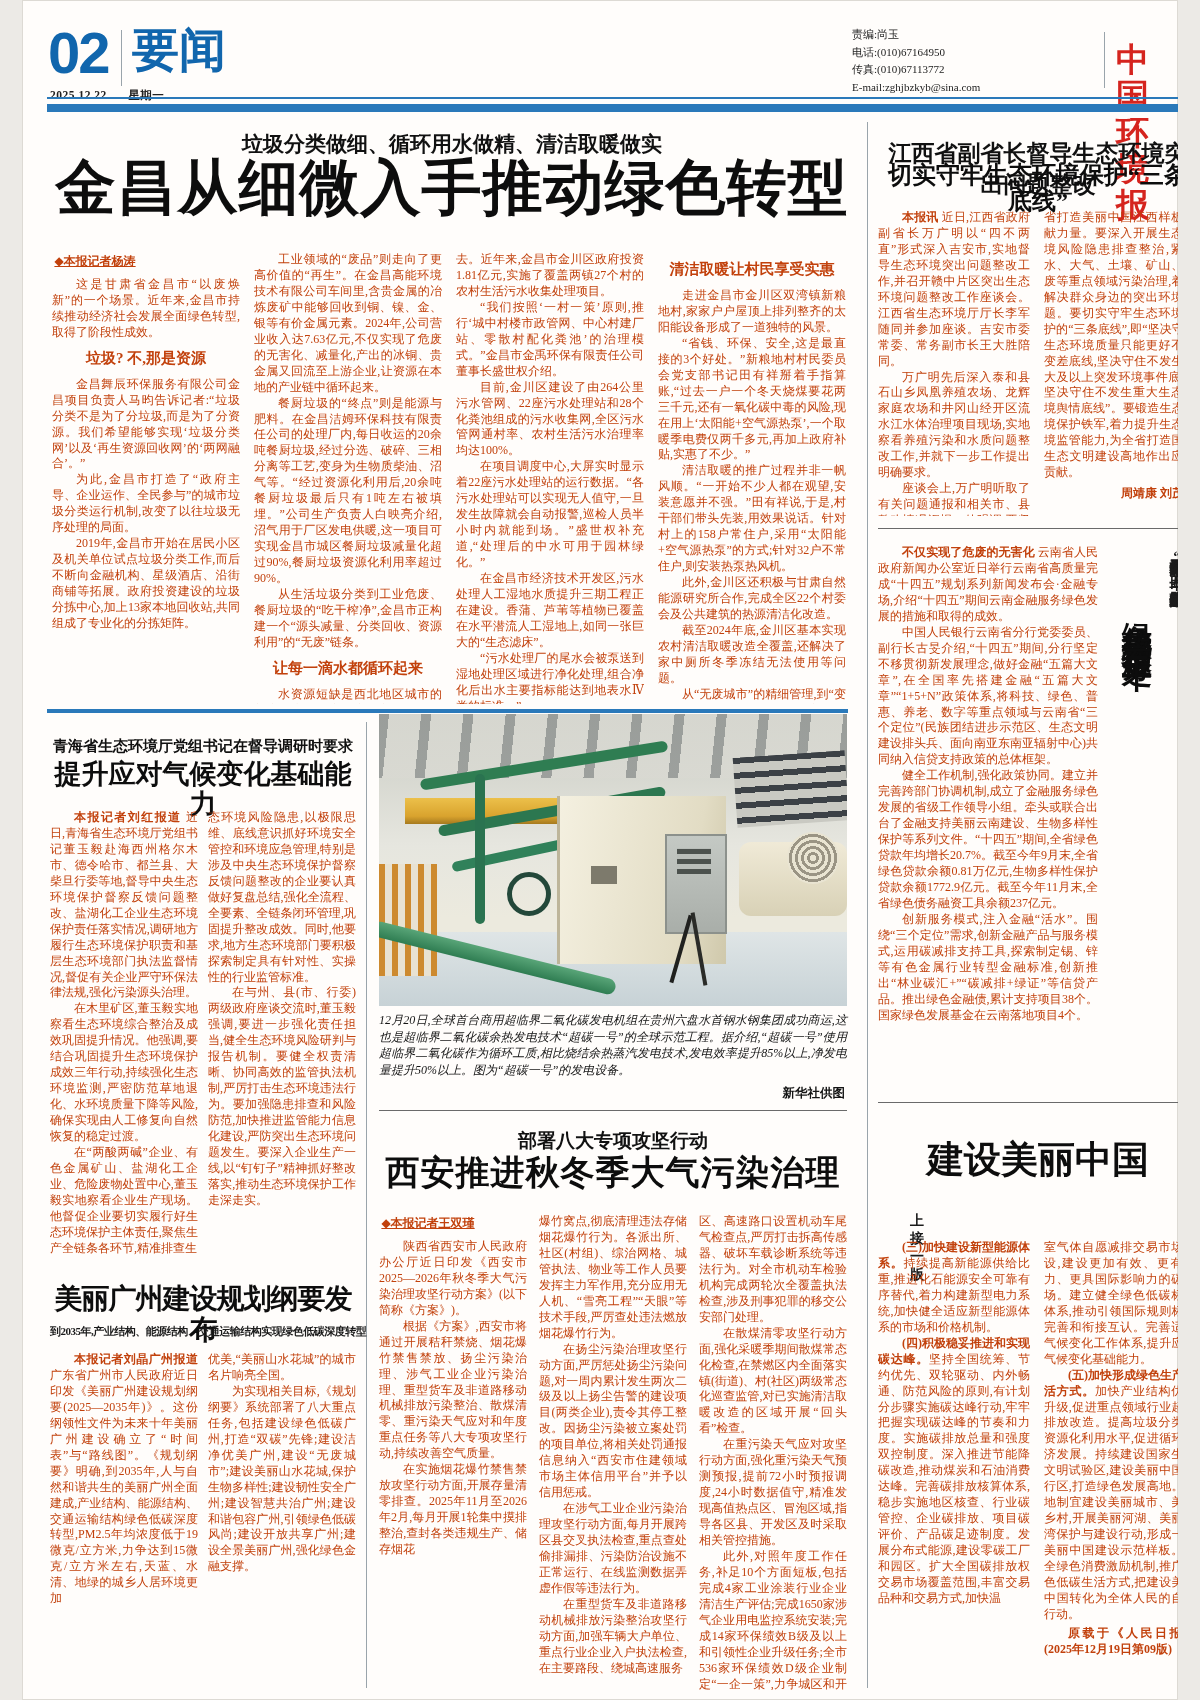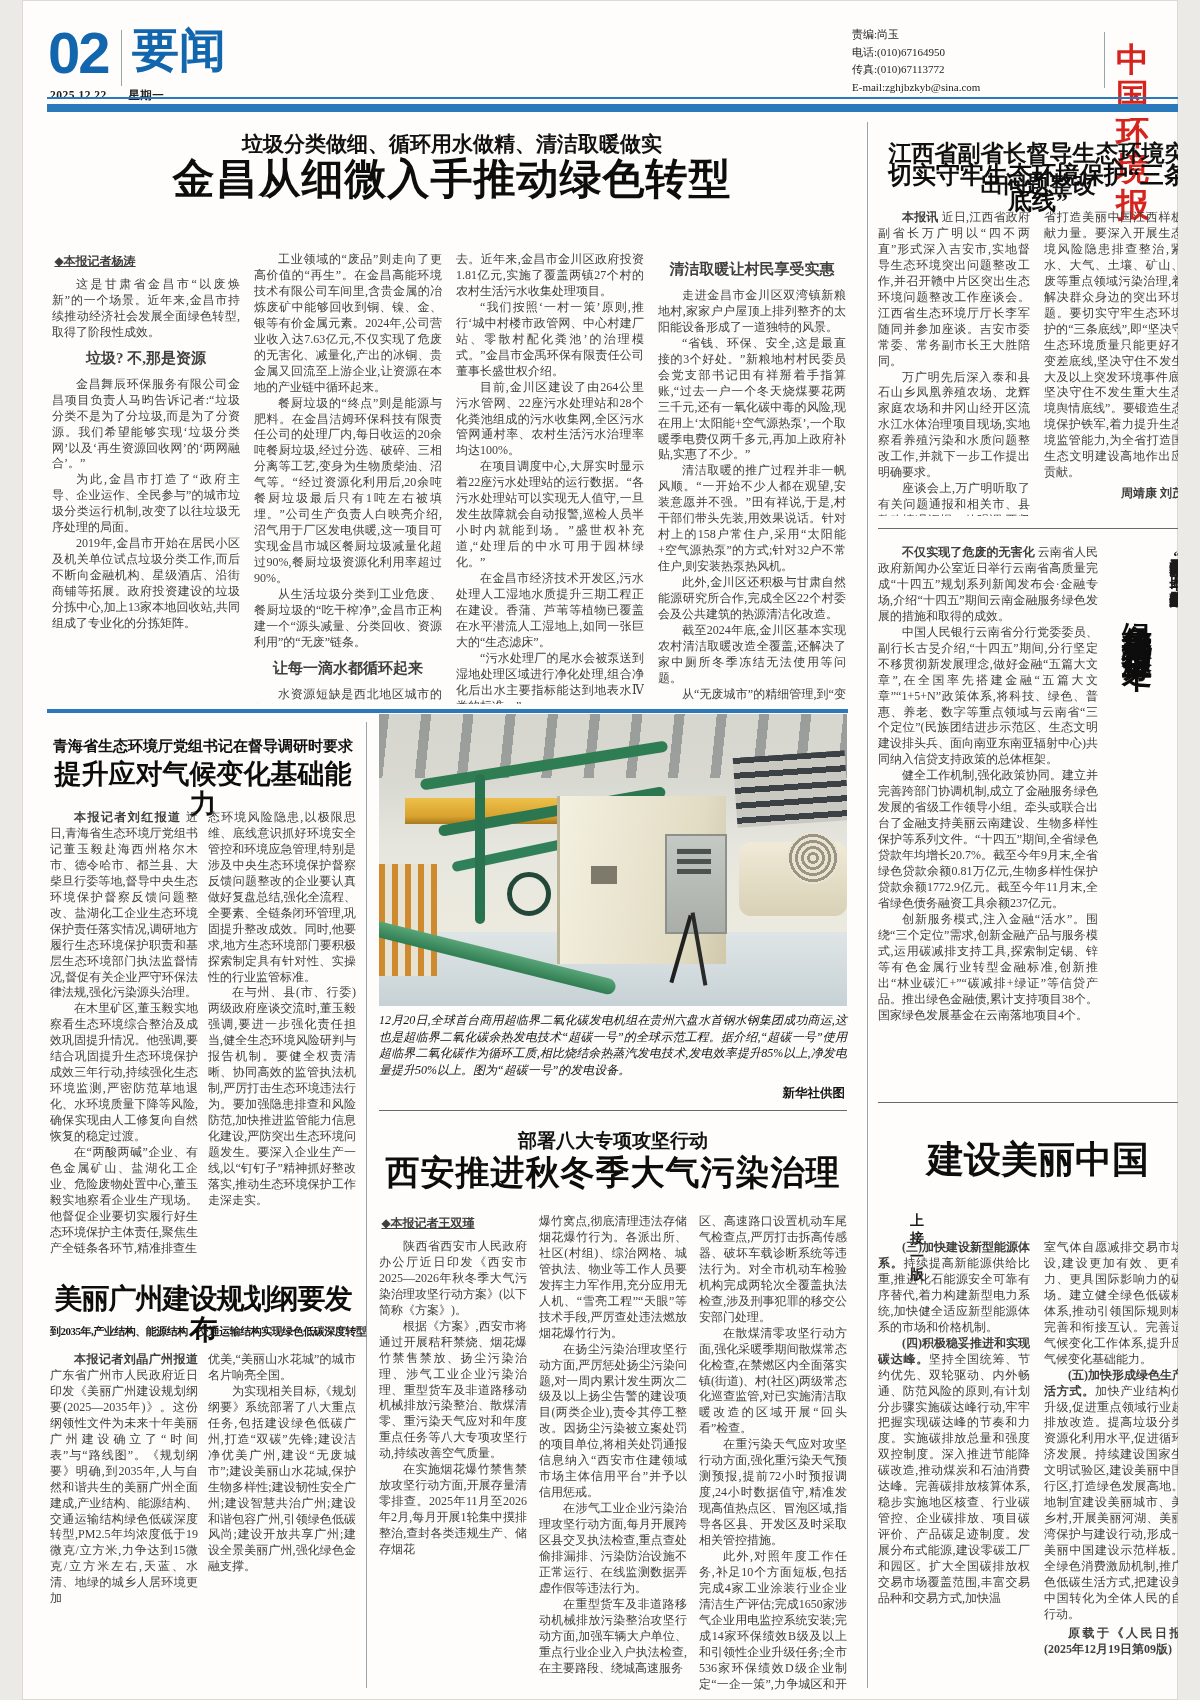--- a/index.html
+++ b/index.html
@@ -15,21 +15,21 @@
   .masthead{font-weight:900;font-size:33px;color:#d5241e;letter-spacing:2px;line-height:1.1;}
   .vrule{background:#9aa4ab;width:1px;}
   .hrule{background:#6a6a6a;height:1px;}
   .bluebar{background:#2a79ba;}
   
   .center{text-align:center;}
   .kicker{font-weight:bold;color:#111;}
   .mainTitle{font-family:"Liberation Sans","DejaVu Sans",sans-serif;font-weight:900;color:#0d0d0d;letter-spacing:1px;line-height:1;}
   .serifTitle{font-weight:900;color:#0d0d0d;line-height:1.1;}
   
-  .colflow{font-size:12px;line-height:1.33;text-align:justify;overflow:hidden;color:#404040;}
+  .colflow{font-size:12px;line-height:1.33;text-align:justify;overflow:hidden;color:#c2410c;}
   .colflow p,.colflow h3{margin:0;}
   .f-p{text-indent:2em;}
   .f-c{text-indent:0;}
   .f-h{text-align:center;font-weight:bold;font-size:15px;margin:8px 0 !important;text-indent:0;}
   .f-by{font-weight:bold;text-decoration:underline;margin:2px 0 7px 0 !important;text-indent:.2em;}
   .f-sig{text-align:right;font-weight:bold;margin-top:5px !important;}
   .f-src{font-weight:bold;text-indent:2em;margin-top:3px !important;}
   .vtext{writing-mode:vertical-rl;text-orientation:upright;}
   .caption{font-size:12px;line-height:1.38;text-align:justify;font-style:italic;color:#141414;}
   .credit{position:absolute;right:2px;bottom:0;font-weight:bold;font-style:normal;font-size:12.5px;}
@@ -58,21 +58,21 @@
   <div class="abs vrule" style="left:1082px;top:32px;height:56px;"></div>
   <div class="abs masthead" style="left:1094px;top:42px;">中国环境报</div>
   <div class="abs bluebar" style="left:25px;top:97px;width:1150px;height:2px;"></div>
   <div class="abs bluebar" style="left:25px;top:104px;width:1150px;height:8px;"></div>
 
   <div class="abs vrule" style="left:845px;top:122px;height:1566px;"></div>
   <div class="abs vrule" style="left:344px;top:722px;height:966px;"></div>
 
   <div class="abs" style="left:0;top:0;width:0;height:0;">
     <div class="abs kicker center" style="left:30px;top:130px;width:800px;font-size:21px;">垃圾分类做细、循环用水做精、清洁取暖做实</div>
-    <div class="abs mainTitle center" style="left:30px;top:158px;width:800px;font-size:42px;">金昌从细微入手推动绿色转型</div>
+    <div class="abs mainTitle center" style="left:30px;top:158px;width:800px;font-size:60px;">金昌从细微入手推动绿色转型</div>
     <div class="abs colflow" style="left:30px;top:252px;width:188px;height:452px;">
         <p class="f-by">◆本报记者杨涛</p>
         <p class="f-p">这是甘肃省金昌市“以废焕新”的一个场景。近年来,金昌市持续推动经济社会发展全面绿色转型,取得了阶段性成效。</p>
         <h3 class="f-h">垃圾? 不,那是资源</h3>
         <p class="f-p">金昌舞辰环保服务有限公司金昌项目负责人马昀告诉记者:“垃圾分类不是为了分垃圾,而是为了分资源。我们希望能够实现‘垃圾分类网’以及‘再生资源回收网’的‘两网融合’。”</p>
         <p class="f-p">为此,金昌市打造了“政府主导、企业运作、全民参与”的城市垃圾分类运行机制,改变了以往垃圾无序处理的局面。</p>
         <p class="f-p">2019年,金昌市开始在居民小区及机关单位试点垃圾分类工作,而后不断向金融机构、星级酒店、沿街商铺等拓展。政府投资建设的垃圾分拣中心,加上13家本地回收站,共同组成了专业化的分拣矩阵。</p>
       </div>
     <div class="abs colflow" style="left:232px;top:252px;width:188px;height:452px;">
         <p class="f-p">工业领域的“废品”则走向了更高价值的“再生”。在金昌高能环境技术有限公司车间里,含贵金属的冶炼废矿中能够回收到铜、镍、金、银等有价金属元素。2024年,公司营业收入达7.63亿元,不仅实现了危废的无害化、减量化,产出的冰铜、贵金属又回流至上游企业,让资源在本地的产业链中循环起来。</p>

